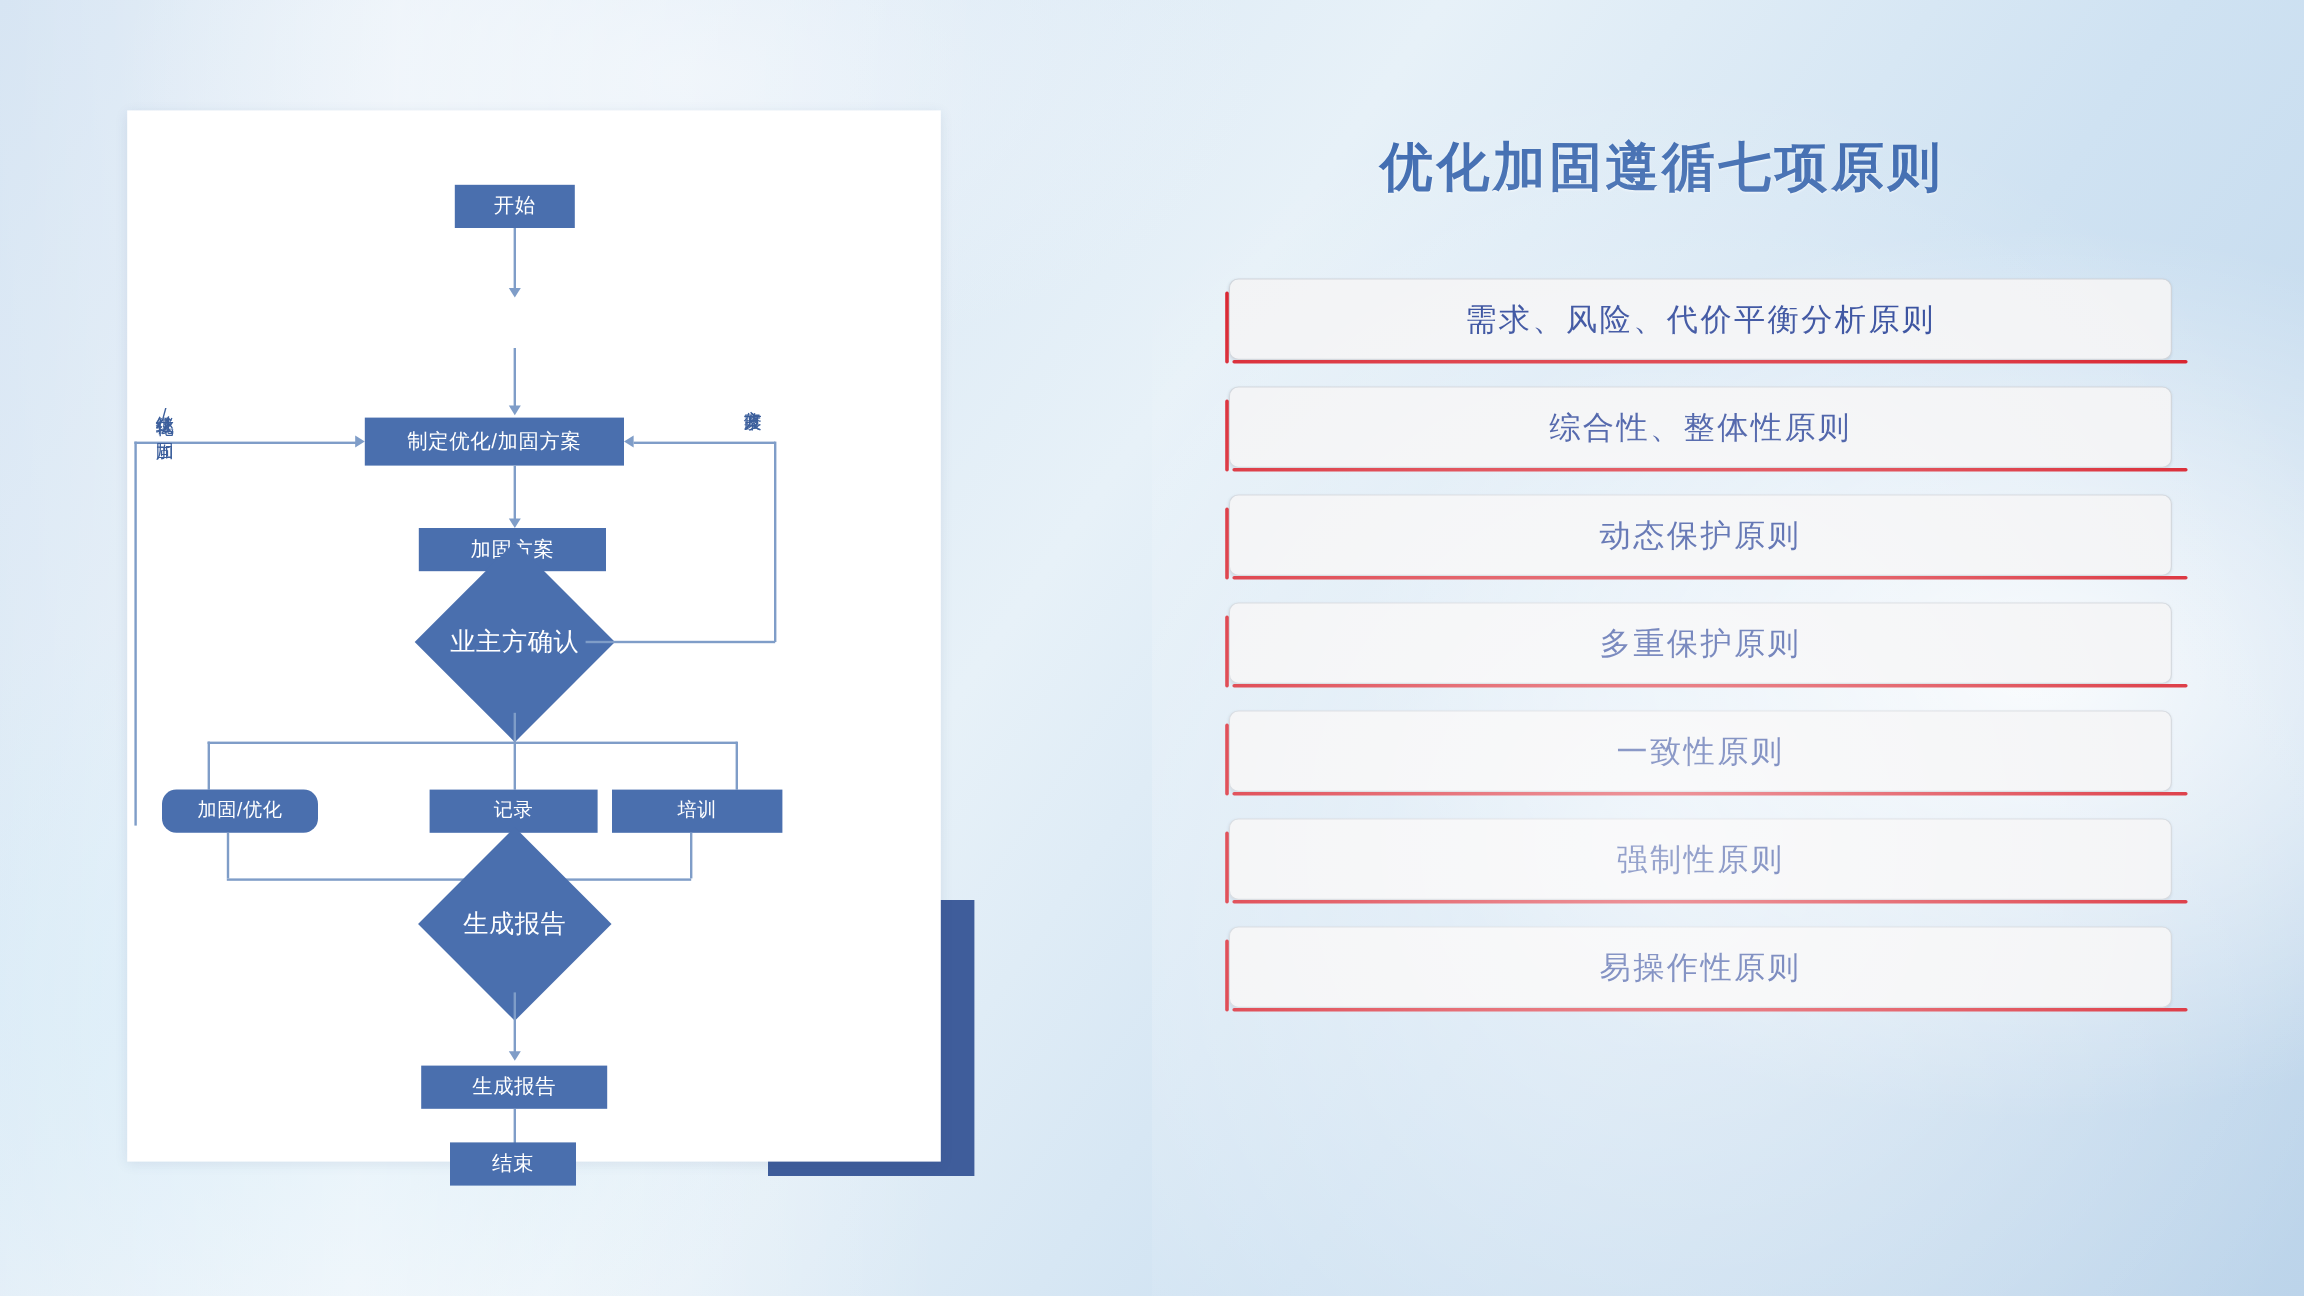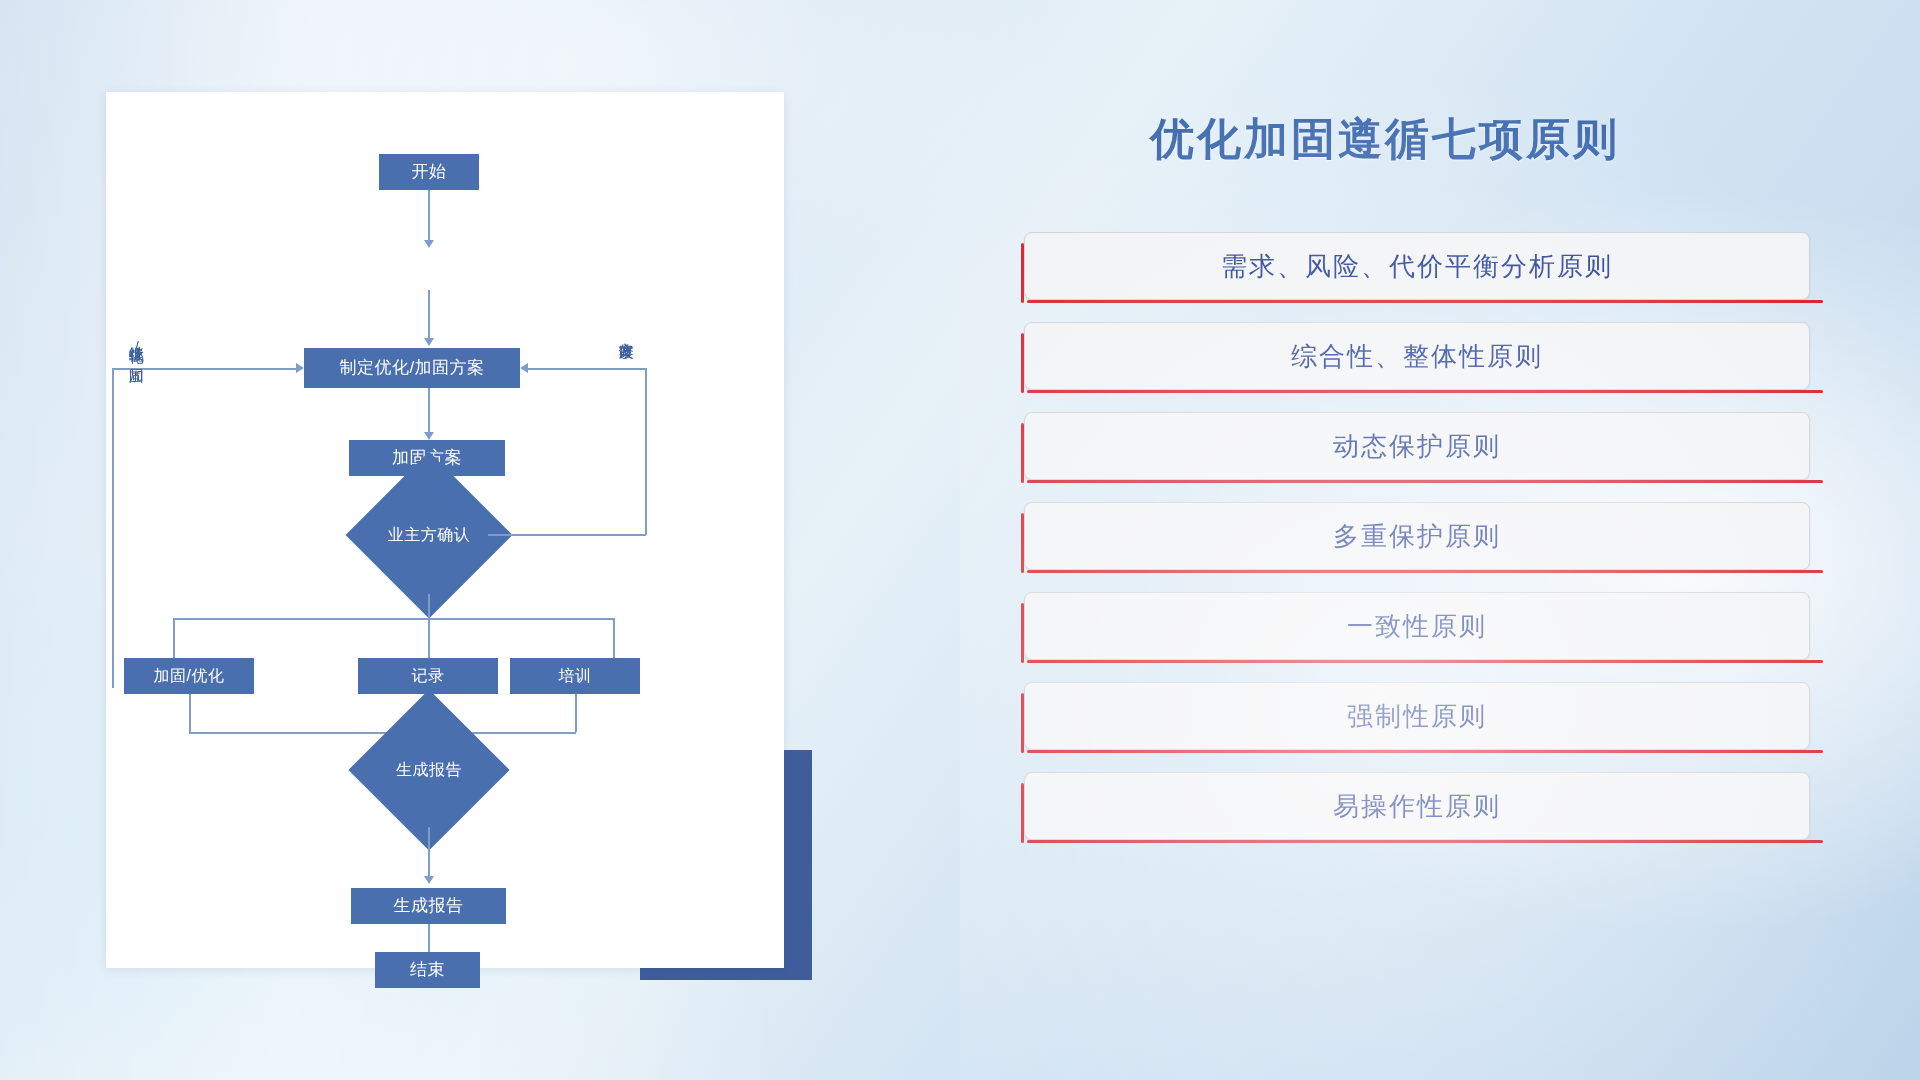--- a/index.html
+++ b/index.html
@@ -88,21 +88,21 @@
   .node.sm { font-size: 16px; }
 
   .diamond {
     position: absolute;
     background: #4a6fae;
     transform: rotate(45deg);
   }
   .diamond-label {
     position: absolute;
     color: #fff;
-    font-size: 16px;
+    font-size: 21px;
     display: flex;
     align-items: center;
     justify-content: center;
     white-space: nowrap;
     letter-spacing: 0.5px;
   }
 
   .line {
     position: absolute;
     background: #7f9dc8;
@@ -246,25 +246,25 @@
       <div class="line h" style="left:6px; top:256px; width:188px;"></div>
       <div class="arrow-right" style="left:190px; top:251px;"></div>
       <div class="vlabel" style="left:22px; top:222px;">继续优化/加固</div>
 
       <div class="line v" style="left:322px; top:482px; height:24px;"></div>
       <div class="line h" style="left:67px; top:506px; width:441px;"></div>
       <div class="line v" style="left:67px; top:506px; height:40px;"></div>
       <div class="line v" style="left:322px; top:506px; height:40px;"></div>
       <div class="line v" style="left:507px; top:506px; height:40px;"></div>
 
-      <div class="node sm" style="left:18px; top:546px; width:130px; height:36px;">加固/优化</div>
+      <div class="node sm" style="left:29px; top:546px; width:130px; height:36px;border-radius:12px;">加固/优化</div>
 
       <div class="node sm" style="left:252px; top:546px; width:140px; height:36px;">记录</div>
 
-      <div class="node sm" style="left:404px; top:546px; width:130px; height:36px;">培训</div>
+      <div class="node sm" style="left:404px; top:546px; width:142px; height:36px;">培训</div>
 
       <div class="line v" style="left:83px; top:582px; height:38px;"></div>
       <div class="line v" style="left:322px; top:582px; height:38px;"></div>
       <div class="line v" style="left:469px; top:582px; height:38px;"></div>
       <div class="line h" style="left:83px; top:620px; width:387px;"></div>
       <div class="line v" style="left:322px; top:620px; height:38px;"></div>
       <div class="arrow-down" style="left:318px; top:652px;"></div>
 
       <div class="diamond" style="left:266px; top:601px; width:114px; height:114px;"></div>
       <div class="diamond-label" style="left:256px; top:645px; width:134px; height:26px;">生成报告</div>

